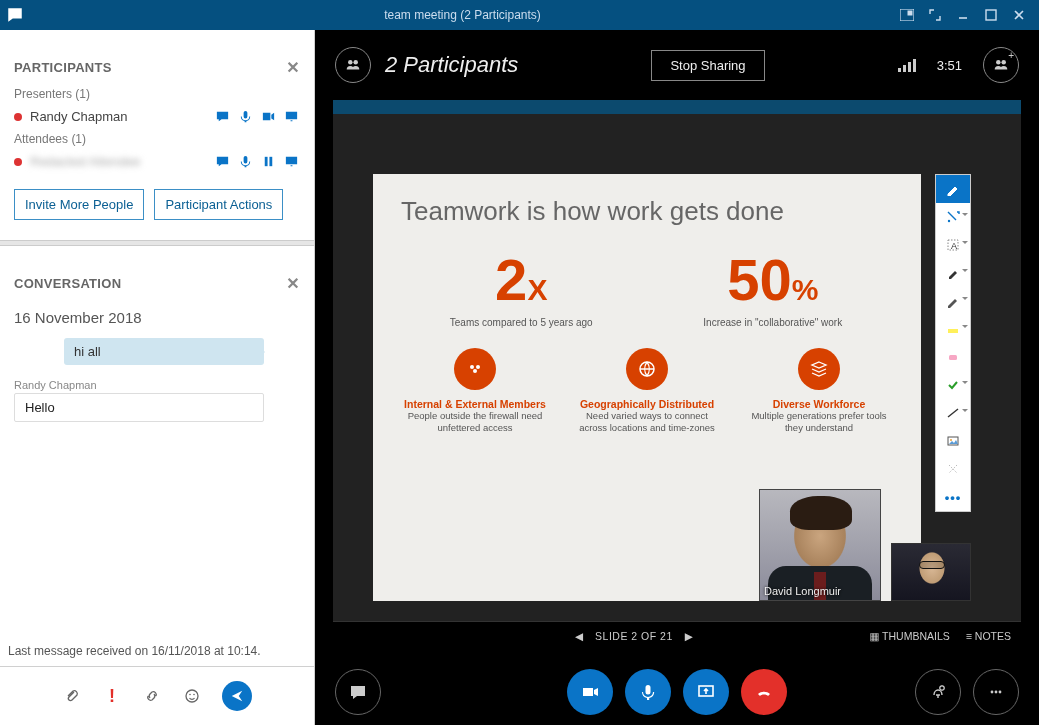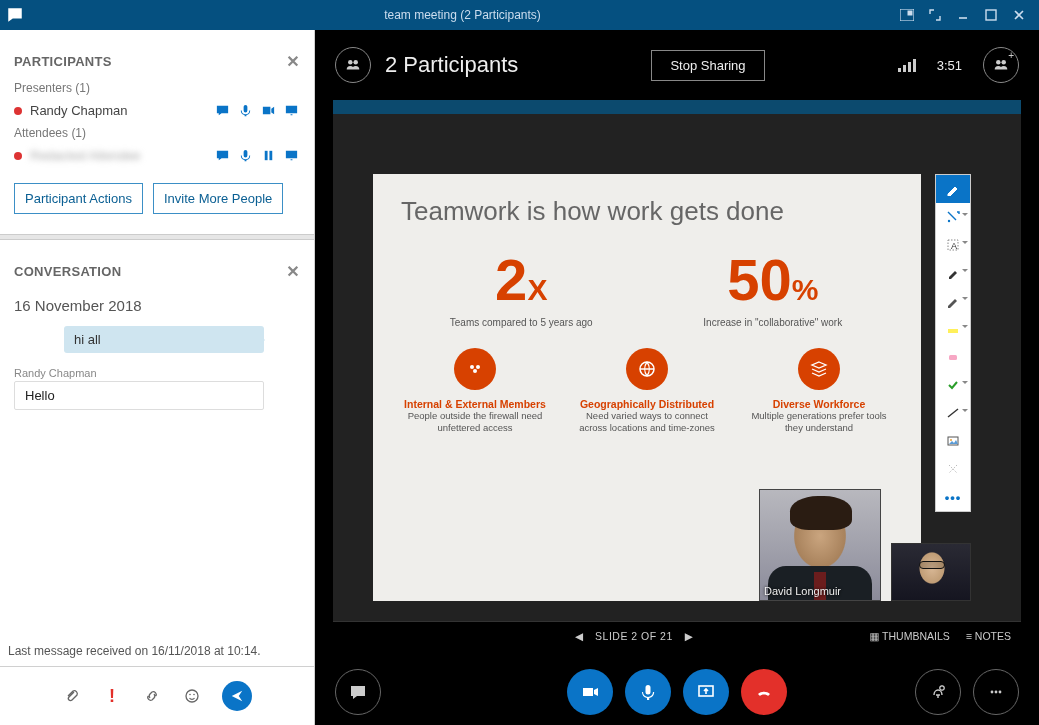--- a/index.html
+++ b/index.html
@@ -6,21 +6,21 @@
 body{font-family:"Segoe UI",Arial,sans-serif;font-size:13px;background:#fff;width:1039px;height:725px;overflow:hidden;}
 .window{width:1039px;height:725px;display:flex;flex-direction:column;}
 .titlebar{height:30px;background:#055080;color:#fff;display:flex;align-items:center;padding:0 6px;font-size:12px;}
 .titlebar .app-icon{width:18px;height:18px;display:flex;align-items:center;justify-content:center;margin-right:8px;}
 .titlebar .app-icon svg{fill:#fff;}
 .titlebar .title{flex:1;text-align:center;color:#cde;font-size:12px;}
 .titlebar .wbtn{width:28px;height:28px;display:flex;align-items:center;justify-content:center;cursor:pointer;color:#cde;}
 .titlebar .wbtn svg{stroke:#cde;fill:none;}
 .body{flex:1;display:flex;overflow:hidden;}
 .sidebar{width:315px;background:#fff;display:flex;flex-direction:column;border-right:1px solid #d0d0d0;}
-.section-hdr{display:flex;align-items:center;padding:22px 14px 6px;color:#666;font-weight:600;font-size:13px;letter-spacing:0.3px;}
+.section-hdr{display:flex;align-items:center;padding:28px 14px 6px;color:#666;font-weight:600;font-size:13px;letter-spacing:0.3px;}
 .section-hdr .close{margin-left:auto;color:#888;cursor:pointer;font-size:16px;}
 .sub-label{font-size:12px;color:#777;padding:4px 14px;}
 .p-row{display:flex;align-items:center;padding:3px 14px;font-size:13px;color:#444;}
 .p-row .dot{width:8px;height:8px;border-radius:50%;background:#d33;margin-right:8px;}
 .p-row .name{flex:1;}
 .p-row.redacted .name{filter:blur(3px);color:#aaa;}
 .p-row .icons{display:flex;gap:6px;}
 .p-row .icons span{width:17px;height:17px;display:flex;align-items:center;justify-content:center;}
 .p-row .icons svg{fill:#0a74c7;}
 .btn-row{display:flex;gap:10px;padding:16px 14px 20px;}
@@ -36,21 +36,21 @@
 .lastmsg{font-size:12px;color:#555;padding:8px 8px;border-bottom:1px solid #d0d0d0;}
 .compose{display:flex;align-items:center;gap:20px;padding:14px 20px;justify-content:center;}
 .comp-ic{width:20px;height:20px;display:flex;align-items:center;justify-content:center;cursor:pointer;}
 .comp-ic svg{fill:#666;}
 .send-btn{width:30px;height:30px;border-radius:50%;background:#0a74c7;display:flex;align-items:center;justify-content:center;cursor:pointer;}
 .send-btn svg{fill:#fff;}
 .main{flex:1;background:#000;display:flex;flex-direction:column;position:relative;}
 .share-hdr{height:70px;display:flex;align-items:center;padding:0 20px;color:#fff;}
 .circle-ic{width:36px;height:36px;border:1px solid #888;border-radius:50%;display:flex;align-items:center;justify-content:center;cursor:pointer;}
 .circle-ic svg{fill:#ccc;}
-.share-title{font-size:22px;font-weight:300;color:#eee;margin-left:14px;white-space:nowrap;}
+.share-title{font-size:22px;font-weight:300;color:#eee;margin-left:14px;white-space:nowrap;font-style:italic;}
 .stop-btn{margin-left:auto;margin-right:auto;border:1px solid #888;background:transparent;color:#eee;padding:7px 18px;font-size:13px;cursor:pointer;}
 .hdr-right{display:flex;align-items:center;gap:21px;}
 .sig-bars{display:flex;align-items:flex-end;gap:2px;}
 .sig-bars span{width:3px;background:#ccc;}
 .timer{color:#eee;font-size:13px;}
 .stage-wrap{flex:1;background:#0c4a6e;margin:0 18px 10px 18px;position:relative;display:flex;flex-direction:column;}
 .stage-top{height:14px;}
 .slide-area{flex:1;position:relative;background:#222;overflow:hidden;}
 .slide{position:absolute;left:40px;top:60px;right:100px;bottom:20px;background:#efeeeb;color:#333;padding:22px 28px;}
 .slide-title{font-size:26px;font-weight:300;color:#666;margin-bottom:24px;}
@@ -191,22 +191,22 @@
               </svg>
             </span>
         <span>
               <svg viewBox="0 0 16 16" width="15" height="15">
                 <path d="M2 3h12v8H2zm5 9h2v1H7z"></path>
               </svg>
             </span>
       </span>
     </div>
     <div class="btn-row">
+      <button class="outline-btn">Invite More People</button>
       <button class="outline-btn">Participant Actions</button>
-      <button class="outline-btn">Invite More People</button>
     </div>
     <div class="divider"></div>
     <div class="section-hdr">
       <span>CONVERSATION</span>
       <span class="close">✕</span>
     </div>
     <div class="conv-date">16 November 2018</div>
     <div class="msg-wrap">
       <div class="bubble-in">hi all</div>
     </div>

